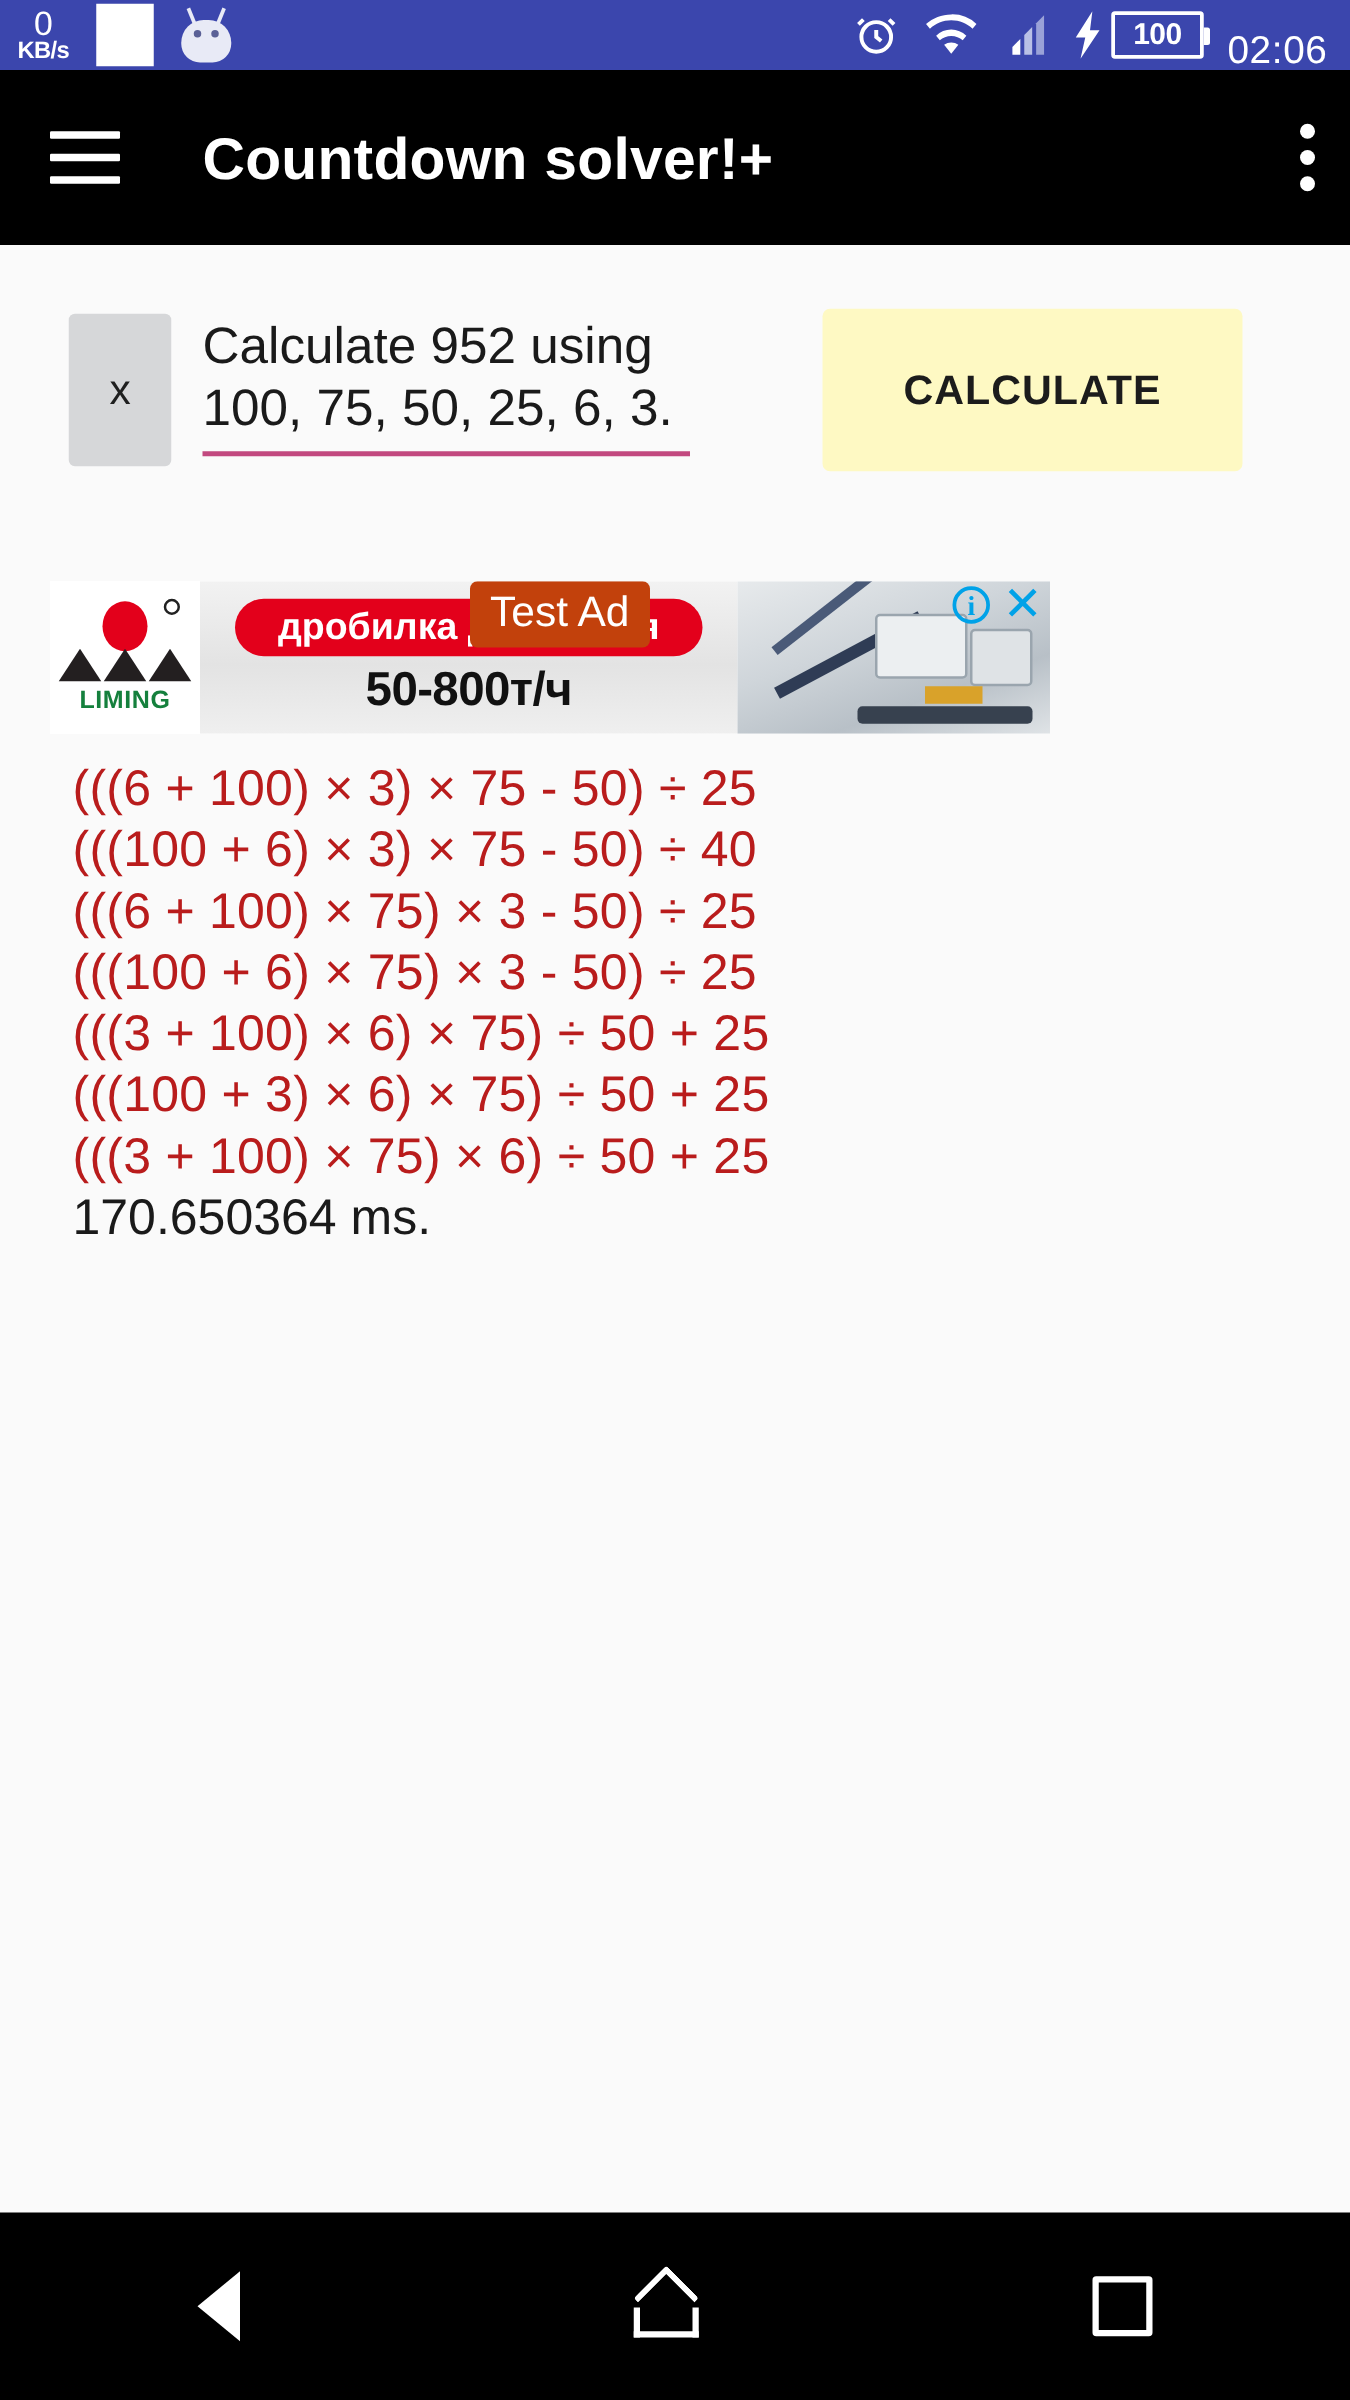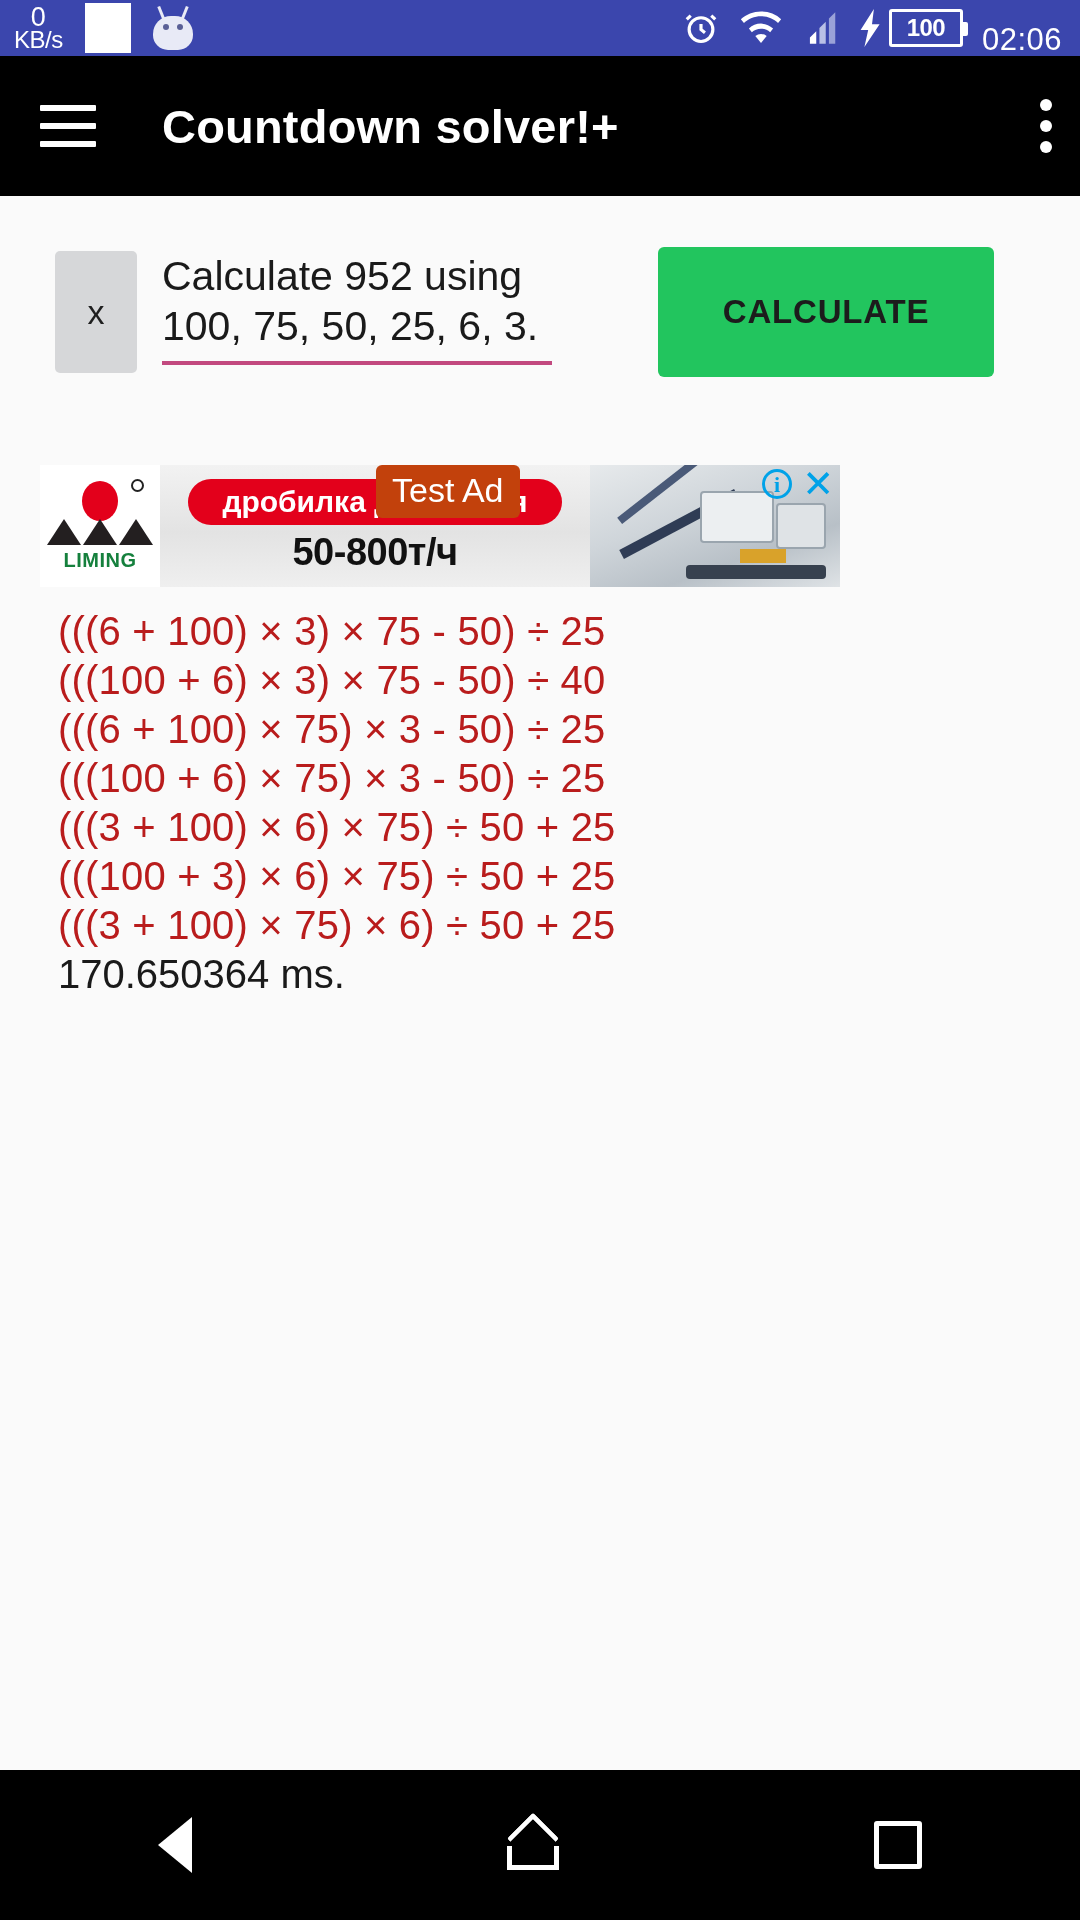--- a/index.html
+++ b/index.html
@@ -16,21 +16,21 @@
     position: absolute; top: 0; left: 0;
     width: 1080px; height: 56px;
     background: #3b46ad;
     display: flex; align-items: center;
     padding: 0 18px 0 14px;
     color: #ffffff;
   }
   .sb-left { display: flex; align-items: center; gap: 22px; }
   .netspeed { display: flex; flex-direction: column; align-items: center; line-height: 0.92; }
   .netspeed .num { font-size: 27px; font-weight: 400; }
-  .netspeed .unit { font-size: 24px; font-weight: 400; letter-spacing: -0.5px; }
+  .netspeed .unit { font-size: 19px; font-weight: 700; letter-spacing: -0.5px; }
   .white-sq { width: 46px; height: 50px; background: #ffffff; }
   .android-head { position: relative; width: 40px; height: 44px; }
   .android-head .dome {
     position: absolute; bottom: 0; left: 0; width: 40px; height: 34px;
     background: #e8eaf6; border-radius: 18px 18px 15px 15px;
   }
   .android-head .ant {
     position: absolute; top: 0; width: 3px; height: 15px; background: #e8eaf6;
   }
   .android-head .ant.l { left: 7px; transform: rotate(-22deg); }
@@ -88,21 +88,21 @@
     padding-bottom: 10px;
     border-bottom: 4px solid #c2497f;
   }
   .input-text {
     font-size: 41px; color: #1a1a1a; line-height: 1.22;
     white-space: pre-line;
   }
   .calc-btn {
     position: absolute; left: 658px; top: -4px;
     width: 336px; height: 130px;
-    background: #22c55e; border-radius: 6px;
+    background: #fef9c3; border-radius: 6px;
     display: flex; align-items: center; justify-content: center;
     color: #1c1c1c; font-size: 33px; font-weight: 700; letter-spacing: 0.8px;
     cursor: pointer;
   }
 
   
   .ad-banner {
     position: absolute; top: 269px; left: 40px;
     width: 800px; height: 122px;
     background: #ffffff; overflow: hidden;

